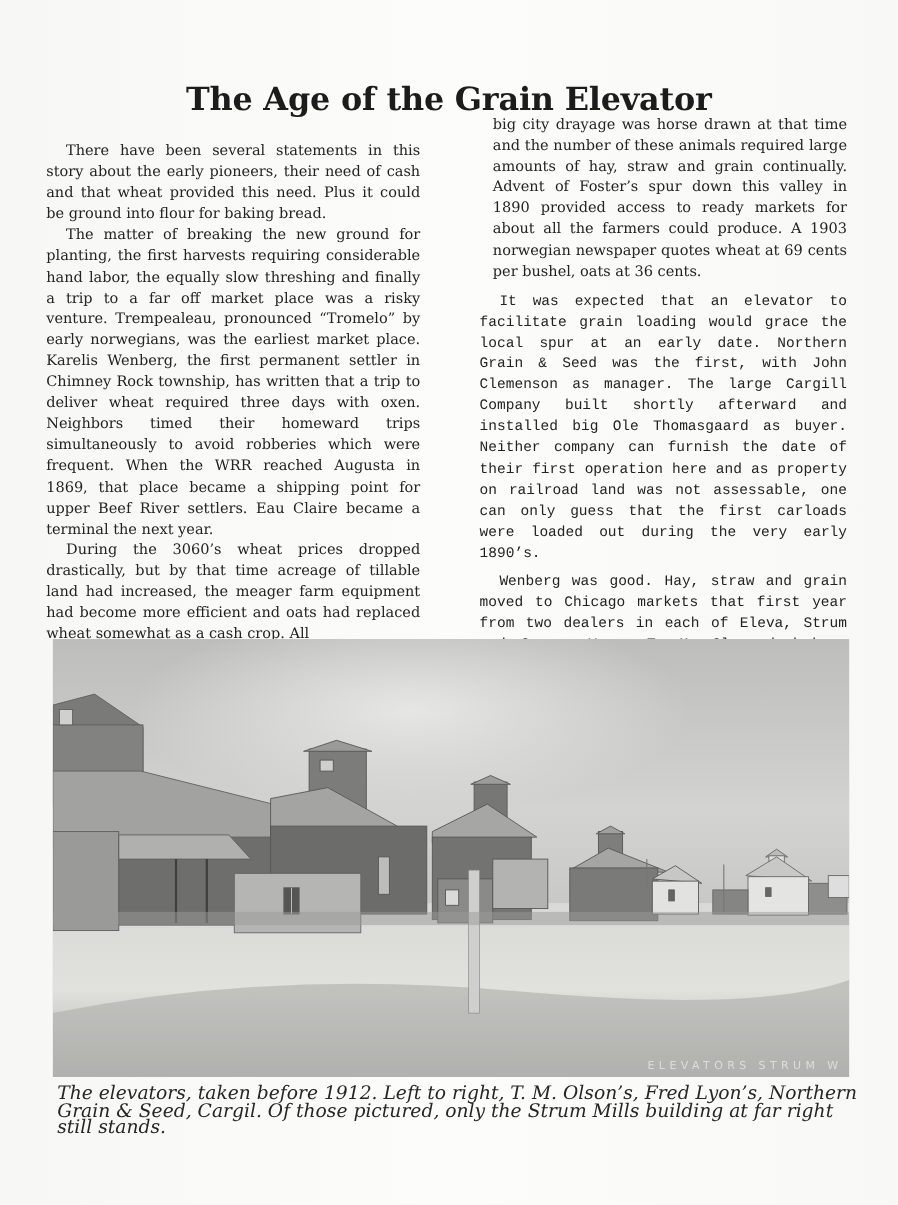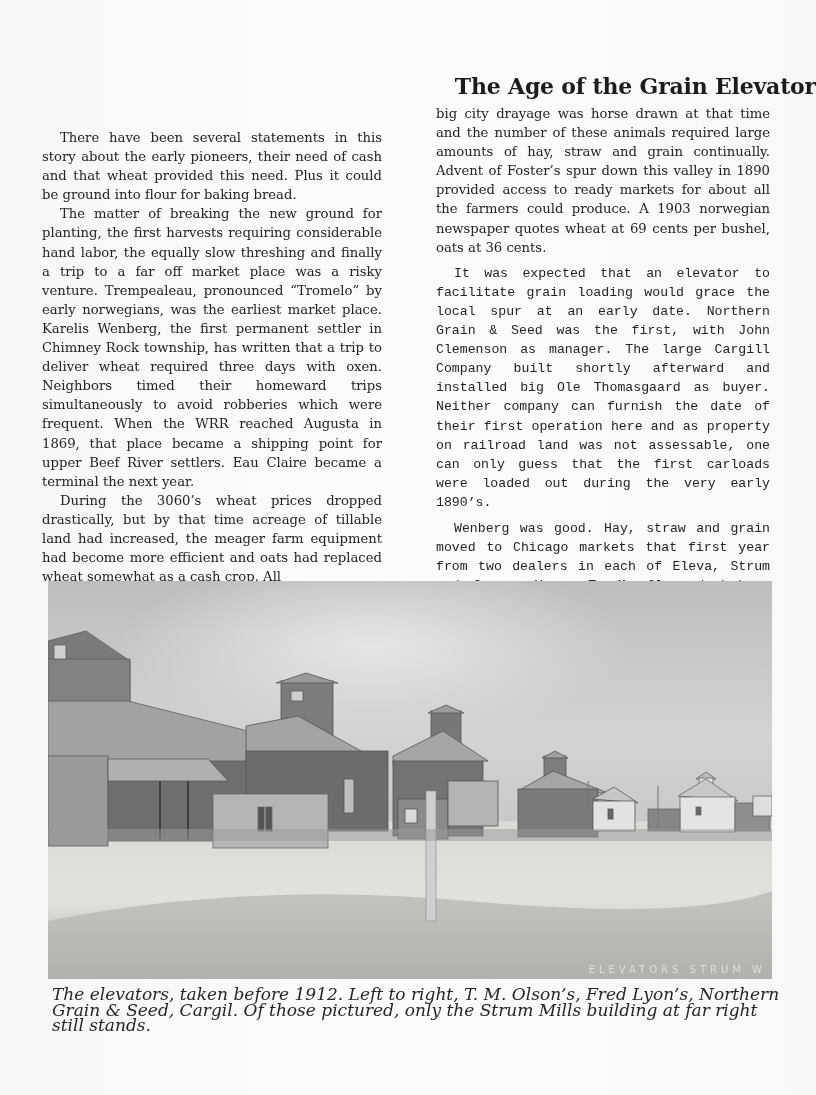--- a/index.html
+++ b/index.html
@@ -18,45 +18,45 @@
     .page {
       position: absolute;
       left: 0; top: 0;
       width: 816px; height: 1095px;
       background: linear-gradient(90deg, #f7f7f5 0%, #fcfcfb 50%, #f8f8f6 100%);
     }
     .title {
       position: absolute;
       left: 0; right: 0;
       top: 73px;
-      text-align: right;
+      text-align: center;
       font-family: "DejaVu Serif", serif;
       font-weight: bold;
-      font-size: 22px;
+      font-size: 29px;
       letter-spacing: -0.2px;
       color: #1c1c1c;
       margin: 0;
     }
     .col {
       position: absolute;
       top: 104px;
       width: 340px;
       font-family: "DejaVu Serif", serif;
       font-size: 13.2px;
       line-height: 19.1px;
       color: #232323;
       text-align: justify;
     }
     .col.left { left: 42px; width: 340px; margin-top: 24px; }
     .col.right { left: 436px; width: 334px; }
     .col p {
       margin: 0;
       text-indent: 18px;
     }
-    .col p.cont { text-indent: 0; }
+    .col p.cont { text-indent: 0; margin-left: 12px; }
     .col p + p { margin-top: 0; }
     .col.right p.gap { margin-top: 7px; font-family: Liberation Mono, monospace; }
 
     .photo {
       position: absolute;
       left: 48px;
       top: 581px;
       width: 724px;
       height: 398px;
       overflow: hidden;

